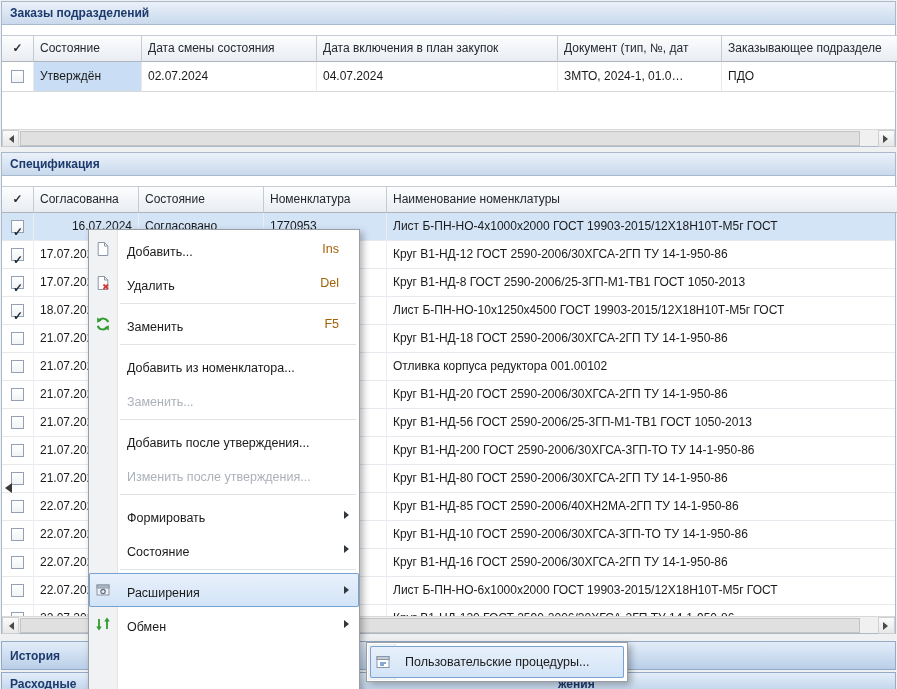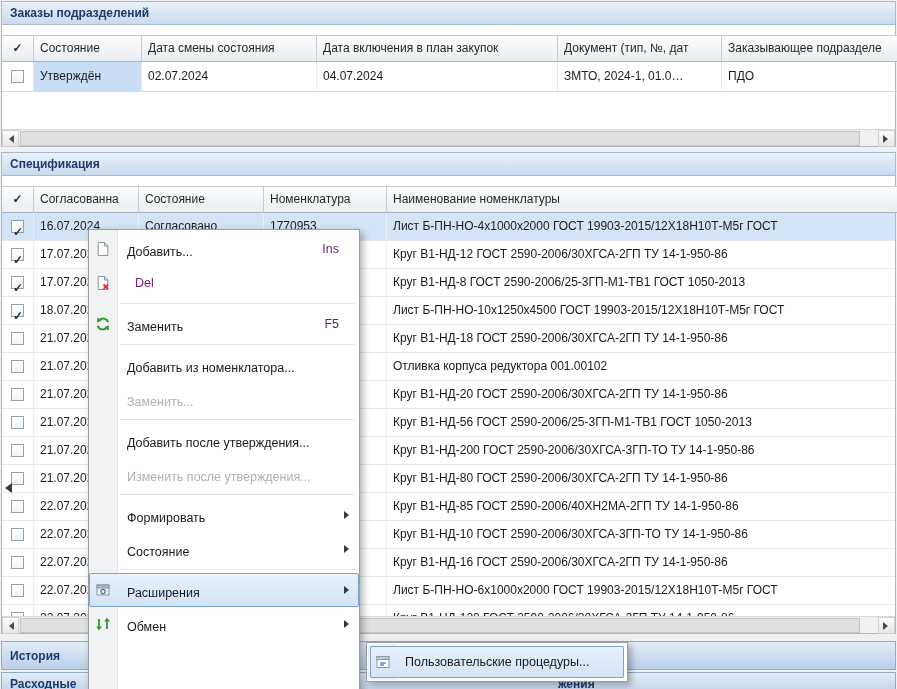--- a/index.html
+++ b/index.html
@@ -54,21 +54,21 @@
   .bar-title { font-weight:bold; color:#1d3a6d; }
   #expense-fragment { position:absolute; left:556px; top:4px; font-weight:bold; color:#1d3a6d; }
 
   #context-menu { position:absolute; left:88px; top:229px; width:272px; height:481px; background:#fff;
     border:1px solid #999fa6; box-shadow:3px 3px 7px rgba(0,0,0,.3); z-index:50; padding:2px 0; }
   #context-menu::before { content:""; position:absolute; left:0; top:0; bottom:0; width:28px;
     background:#f1f2f4; border-right:1px solid #e2e4e7; }
   #menu-items { position:relative; }
   .menu-item { position:relative; height:34px; display:flex; align-items:center; padding:0 8px 0 38px; font-size:12.5px; }
   .mi-label { flex:1; white-space:nowrap; overflow:hidden;margin-top:6px; }
-  .mi-shortcut { margin-left:8px; margin-right:12px; color:#701a75; white-space:nowrap; }
+  .mi-shortcut { margin-left:8px; margin-right:12px; color:#a16207; white-space:nowrap; }
   .menu-item.disabled .mi-label, .menu-item.disabled .mi-shortcut { color:#abb1b9; }
   .menu-icon { position:absolute; left:6px; top:50%; margin-top:-8px; width:16px; height:16px; }
   .menu-item.disabled .menu-icon { opacity:.45; }
   .mi-arrow { width:0; height:0; border:4px solid transparent; border-left:5px solid #33383d; margin-left:4px; margin-right:-2px; }
   .menu-item.highlighted { background:linear-gradient(#e9f1fb,#d2e3f7); box-shadow:inset 0 0 0 1px #7aa2d0; border-radius:2px; }
   .menu-sep { height:1px; background:#e3e3e3; margin:3px 3px 3px 31px; }
 
   #submenu { position:absolute; left:366px; top:642px; width:262px; height:40px; background:#fff;
     border:1px solid #999fa6; box-shadow:3px 3px 7px rgba(0,0,0,.3); z-index:60; padding:3px; }
   #submenu::before { content:""; position:absolute; left:1px; top:1px; bottom:1px; width:27px;
@@ -123,21 +123,21 @@
       <div class="gh-cell" style="width: 105px;">Согласованна</div>
       <div class="gh-cell" style="width: 125px;">Состояние</div>
       <div class="gh-cell" style="width: 123px;">Номенклатура</div>
       <div class="gh-cell" style="width: 512px;">Наименование номенклатуры</div>
     </div>
   <div id="spec-rows">
       <div class="spec-row selected">
         <div class="s-cell cb-cell" style="width: 32px;">
           <div class="cb checked"></div>
         </div>
-        <div class="s-cell" style="width: 105px;">16.07.2024</div>
+        <div class="s-cell" style="width: 105px; text-align: right;">16.07.2024</div>
         <div class="s-cell" style="width: 125px;">Согласовано</div>
         <div class="s-cell" style="width: 123px;">1770953</div>
         <div class="s-cell" style="width: 512px;">Лист Б-ПН-НО-4х1000х2000 ГОСТ 19903-2015/12Х18Н10Т-М5г ГОСТ</div>
       </div>
       <div class="spec-row">
         <div class="s-cell cb-cell" style="width: 32px;">
           <div class="cb checked"></div>
         </div>
         <div class="s-cell" style="width: 105px;">17.07.2024</div>
         <div class="s-cell" style="width: 125px;"></div>
@@ -293,20 +293,21 @@
           </svg></div>
         <div class="mi-label">Добавить...</div>
         <div class="mi-shortcut">Ins</div>
       </div>
       <div class="menu-item">
         <div class="menu-icon"><svg viewBox="0 0 16 16" width="16" height="16">
             <path d="M3.2 1.5h6.3L12.8 5v9.5H3.2z" fill="#fff" stroke="#8a96a5"></path>
             <path d="M9.5 1.5V5h3.3" fill="none" stroke="#8a96a5"></path>
             <path d="M8.5 9.5l4.5 4.5M13 9.5L8.5 14" stroke="#d03a3a" stroke-width="1.8"></path>
           </svg></div>
+        <div class="mi-label">Удалить</div>
         <div class="mi-shortcut">Del</div>
       </div>
       <div class="menu-sep"></div>
       <div class="menu-item">
         <div class="menu-icon"><svg viewBox="0 0 16 16" width="16" height="16">
             <path d="M13.2 6.2A5.4 5.4 0 0 0 3.6 5" fill="none" stroke="#2f9b2f" stroke-width="2"></path>
             <polygon points="2.2,1.6 2.2,6.8 6.6,4.4" fill="#2f9b2f"></polygon>
             <path d="M2.8 9.8a5.4 5.4 0 0 0 9.6 1.2" fill="none" stroke="#2f9b2f" stroke-width="2"></path>
             <polygon points="13.8,14.4 13.8,9.2 9.4,11.6" fill="#2f9b2f"></polygon>
           </svg></div>

